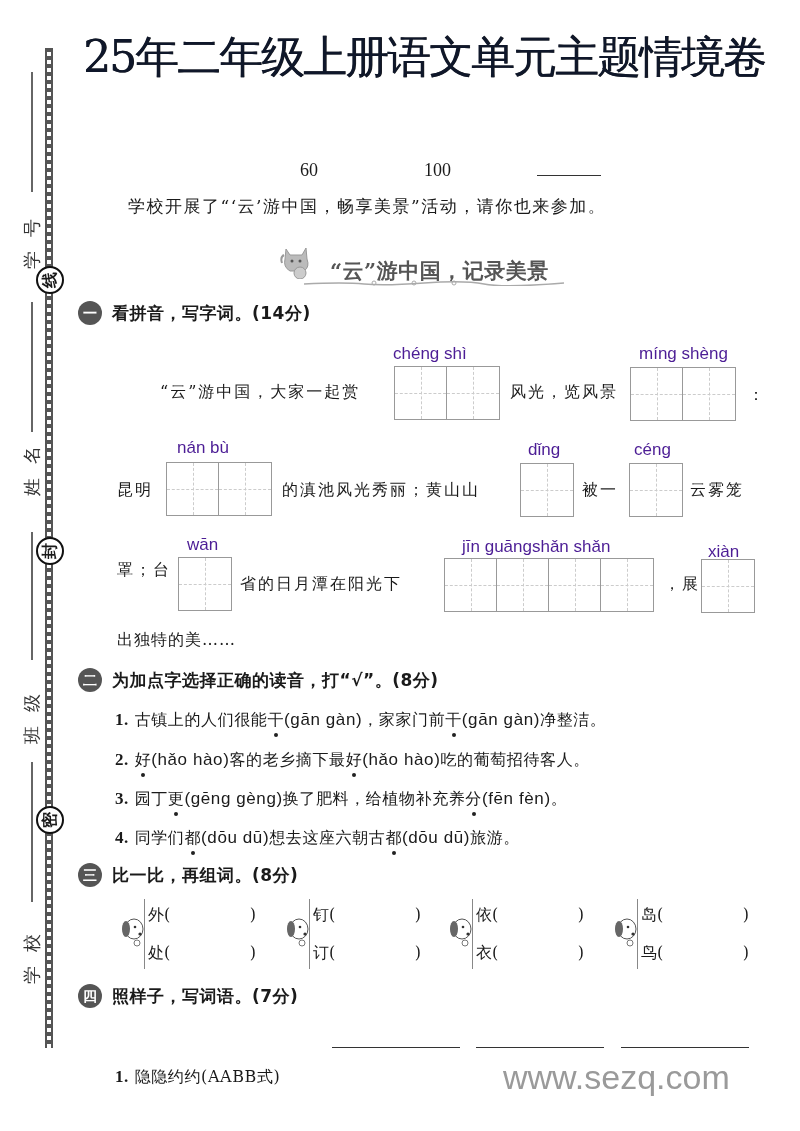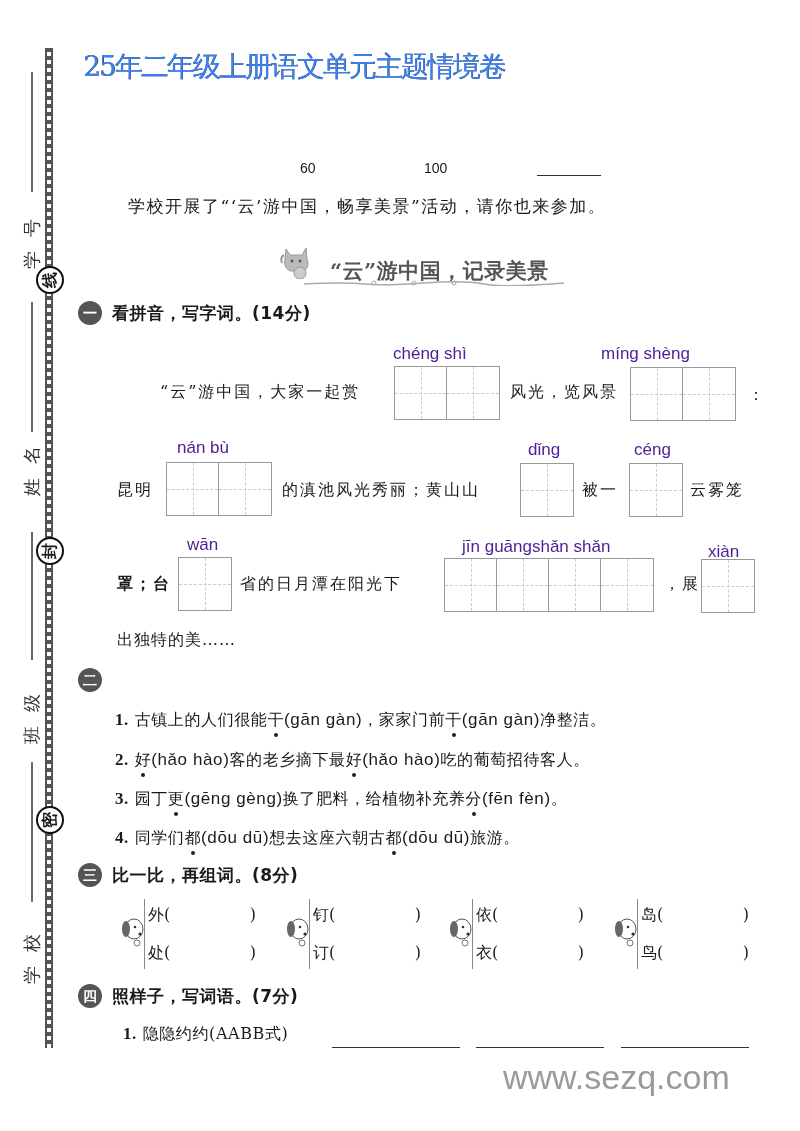--- a/index.html
+++ b/index.html
@@ -1,26 +1,26 @@
 <!DOCTYPE html>
 <html><head>
 <meta charset="utf-8">
 <style>
   * { margin: 0; padding: 0; box-sizing: border-box; }
   html, body { width: 800px; height: 1131px; background: #ffffff; overflow: hidden; }
   body { position: relative; font-family: "DejaVu Serif", "Liberation Serif", serif; color: #1a1a1a; }
 
-  .title { position: absolute; left: 83px; top: 28px; font-family: "DejaVu Serif", serif; font-size: 28px; letter-spacing: -2px; color: #3b82f6; font-weight: normal; white-space: nowrap; text-shadow: 0.4px 0 0 #222; margin-top: 20px; }
+  .title { position: absolute; left: 83px; top: 28px; font-family: "DejaVu Serif", serif; font-size: 44px; letter-spacing: -2px; color: #0f172a; font-weight: normal; white-space: nowrap; text-shadow: 0.4px 0 0 #222; }
   .strip-inner { position: absolute; left: 47px; top: 48px; width: 4px; height: 1000px;
     background-image: repeating-linear-gradient(to bottom, #555 0px, #555 4px, #fff 4px, #fff 8px); }
   .seal { position: absolute; left: 36px; width: 28px; height: 28px; border: 2px solid #111; border-radius: 50%; background: #fff; font-size: 16px; line-height: 24px; text-align: center; font-weight: bold; transform: rotate(-90deg); }
   .vline { position: absolute; left: 31px; width: 2px; background: #666; }
   .vlabel { position: absolute; left: 10px; font-size: 18px; transform: rotate(-90deg); transform-origin: center; white-space: nowrap; letter-spacing: 14px; color: #333; font-family: "DejaVu Sans", sans-serif; }
 
-  .meta { position: absolute; top: 160px; font-family: Liberation Sans, sans-serif; font-size: 14px; }
+  .meta { position: absolute; top: 160px; font-family: Liberation Serif, serif; font-size: 18px; }
   .meta-line { position: absolute; left: 537px; top: 175px; width: 64px; height: 1px; background: #333; }
 
   .intro { position: absolute; left: 128px; top: 195px; font-size: 17px; letter-spacing: 1.5px; }
 
   .banner { position: absolute; left: 280px; top: 243px; width: 290px; height: 44px; }
   .banner-cat { position: absolute; left: 0; top: 0; width: 34px; height: 36px; }
   .banner-text { position: absolute; left: 50px; top: 14px; font-size: 21px; font-weight: bold; color: #555; font-family: "DejaVu Serif", serif; letter-spacing: 0.5px; }
   .banner-line { position: absolute; left: 24px; top: 37px; width: 260px; height: 6px; }
 
   .section-head { position: absolute; left: 78px; display: flex; align-items: center; }
@@ -103,21 +103,21 @@
   <div class="sec-title">看拼音，写字词。(14分)</div>
 </div>
 
 <div class="txt" style="left:160px;top:382px;">“云”游中国，大家一起赏</div>
 <div class="py" style="left:393px;top:344px;">chéng  shì</div>
 <div class="grid" style="left:394px;top:366px;">
     <div class="cell"></div>
     <div class="cell"></div>
   </div>
 <div class="txt" style="left:510px;top:382px;">风光，览风景</div>
-<div class="py" style="left:601px;top:344px;text-align:right;">míng shèng</div>
+<div class="py" style="left:639px;top:344px;text-align:right;">míng shèng</div>
 <div class="grid" style="left:630px;top:367px;">
     <div class="cell"></div>
     <div class="cell"></div>
   </div>
 <div class="txt" style="left:748px;top:385px;">：</div>
 
 <div class="txt" style="left:117px;top:480px;">昆明</div>
 <div class="py" style="left:177px;top:438px;">nán    bù</div>
 <div class="grid" style="left:166px;top:462px;">
     <div class="cell"></div>
@@ -128,21 +128,21 @@
 <div class="grid" style="left:520px;top:463px;">
     <div class="cell"></div>
   </div>
 <div class="txt" style="left:582px;top:480px;">被一</div>
 <div class="py" style="left:634px;top:440px;">céng</div>
 <div class="grid" style="left:629px;top:463px;">
     <div class="cell"></div>
   </div>
 <div class="txt" style="left:690px;top:480px;">云雾笼</div>
 
-<div class="txt" style="left:117px;top:574px;font-weight:bold;">罩；台</div>
+<div class="txt" style="left:117px;top:560px;">罩；台</div>
 <div class="py" style="left:187px;top:535px;">wān</div>
 <div class="grid" style="left:178px;top:557px;">
     <div class="cell"></div>
   </div>
 <div class="txt" style="left:240px;top:574px;">省的日月潭在阳光下</div>
 <div class="py" style="left:462px;top:537px;">jīn  guāngshǎn  shǎn</div>
 <div class="grid" style="left:444px;top:558px;">
     <div class="cell"></div>
     <div class="cell"></div>
     <div class="cell"></div>
@@ -151,20 +151,21 @@
 <div class="txt" style="left:664px;top:574px;">，展</div>
 <div class="py" style="left:708px;top:542px;">xiàn</div>
 <div class="grid" style="left:701px;top:559px;">
     <div class="cell"></div>
   </div>
 
 <div class="txt" style="left:117px;top:630px;letter-spacing:1px;">出独特的美……</div>
 
 <div class="section-head" style="top:668px;">
   <div class="sec-badge">二</div>
+  <div class="sec-title">为加点字选择正确的读音，打“√”。(8分)</div>
 </div>
 
 <div class="q" style="top:710px;">
   <b>1.</b>
   <span>古镇上的人们很能</span><span class="dot">干</span><span class="p">(gān   gàn)</span><span>，家家门前</span><span class="dot">干</span><span class="p">(gān   gàn)</span><span>净整洁。</span>
 </div>
 <div class="q" style="top:750px;">
   <b>2.</b>
   <span class="dot">好</span><span class="p">(hǎo   hào)</span><span>客的老乡摘下最</span><span class="dot">好</span><span class="p">(hǎo   hào)</span><span>吃的葡萄招待客人。</span>
 </div>
@@ -253,21 +254,21 @@
       <span>鸟(</span>
       <span>)</span>
     </div>
 </div>
 
 <div class="section-head" style="top:984px;">
   <div class="sec-badge" style="border-radius:50%;">四</div>
   <div class="sec-title">照样子，写词语。(7分)</div>
 </div>
 
-<div class="q" style="top:1024px;margin-left:8px;">
+<div class="q" style="top:1067px;">
   <b>1.</b>
   <span>隐隐约约(AABB式)</span>
 </div>
 <div class="blank" style="left:332px;"></div>
 <div class="blank" style="left:476px;"></div>
 <div class="blank" style="left:621px;"></div>
 
 <div class="watermark">www.sezq.com</div>
 
 </body></html>

